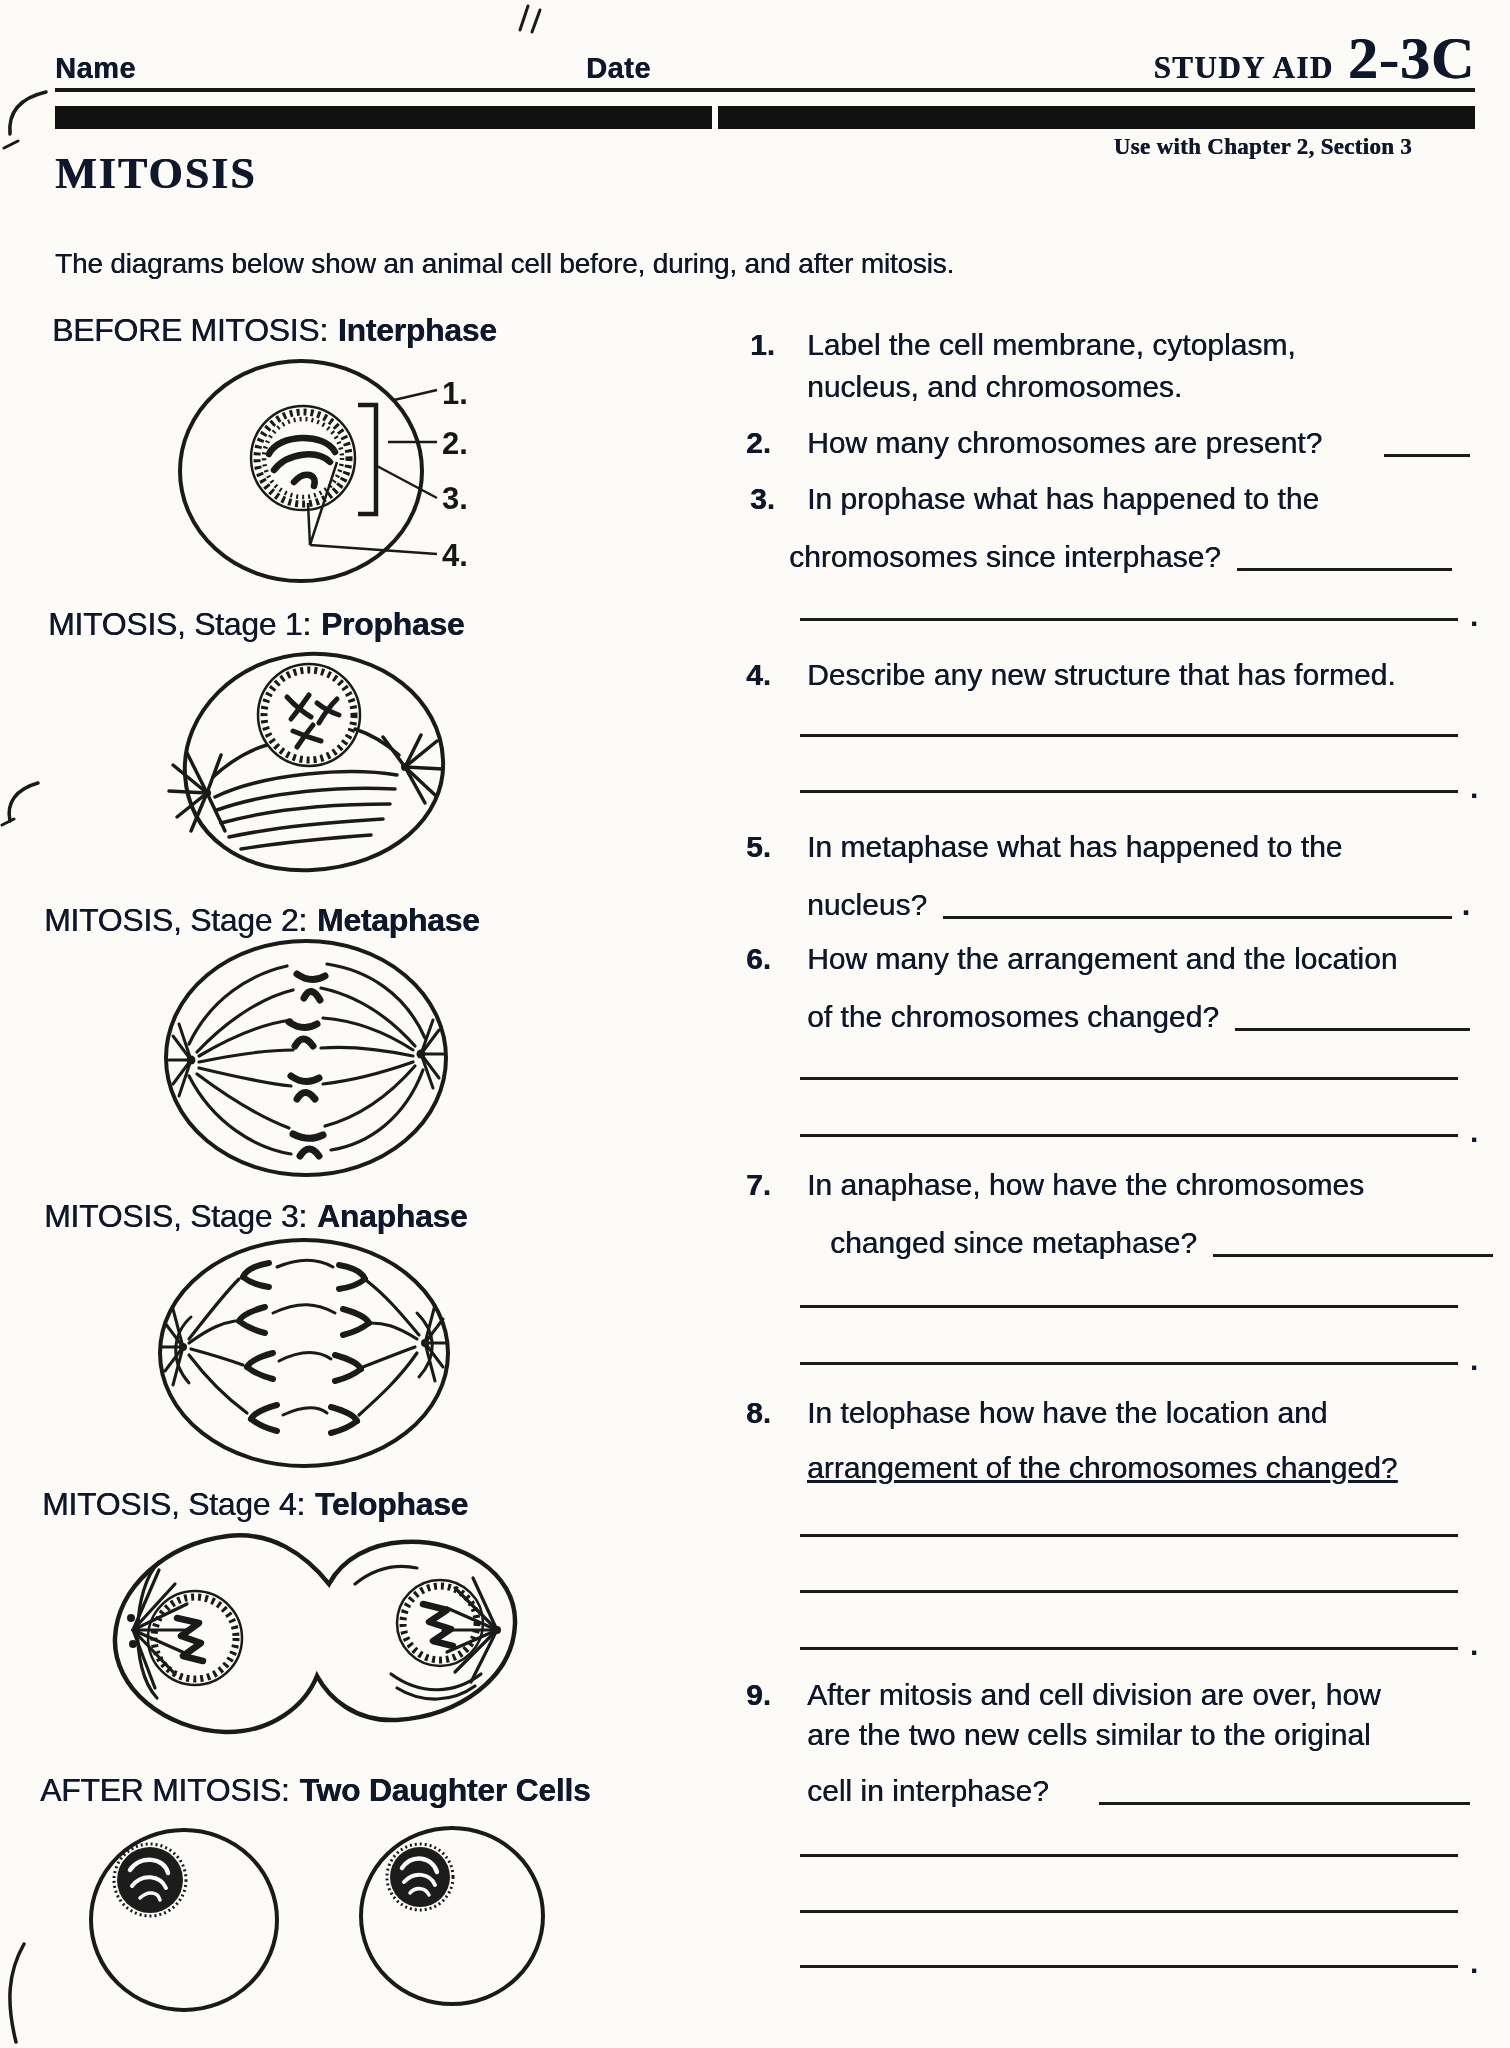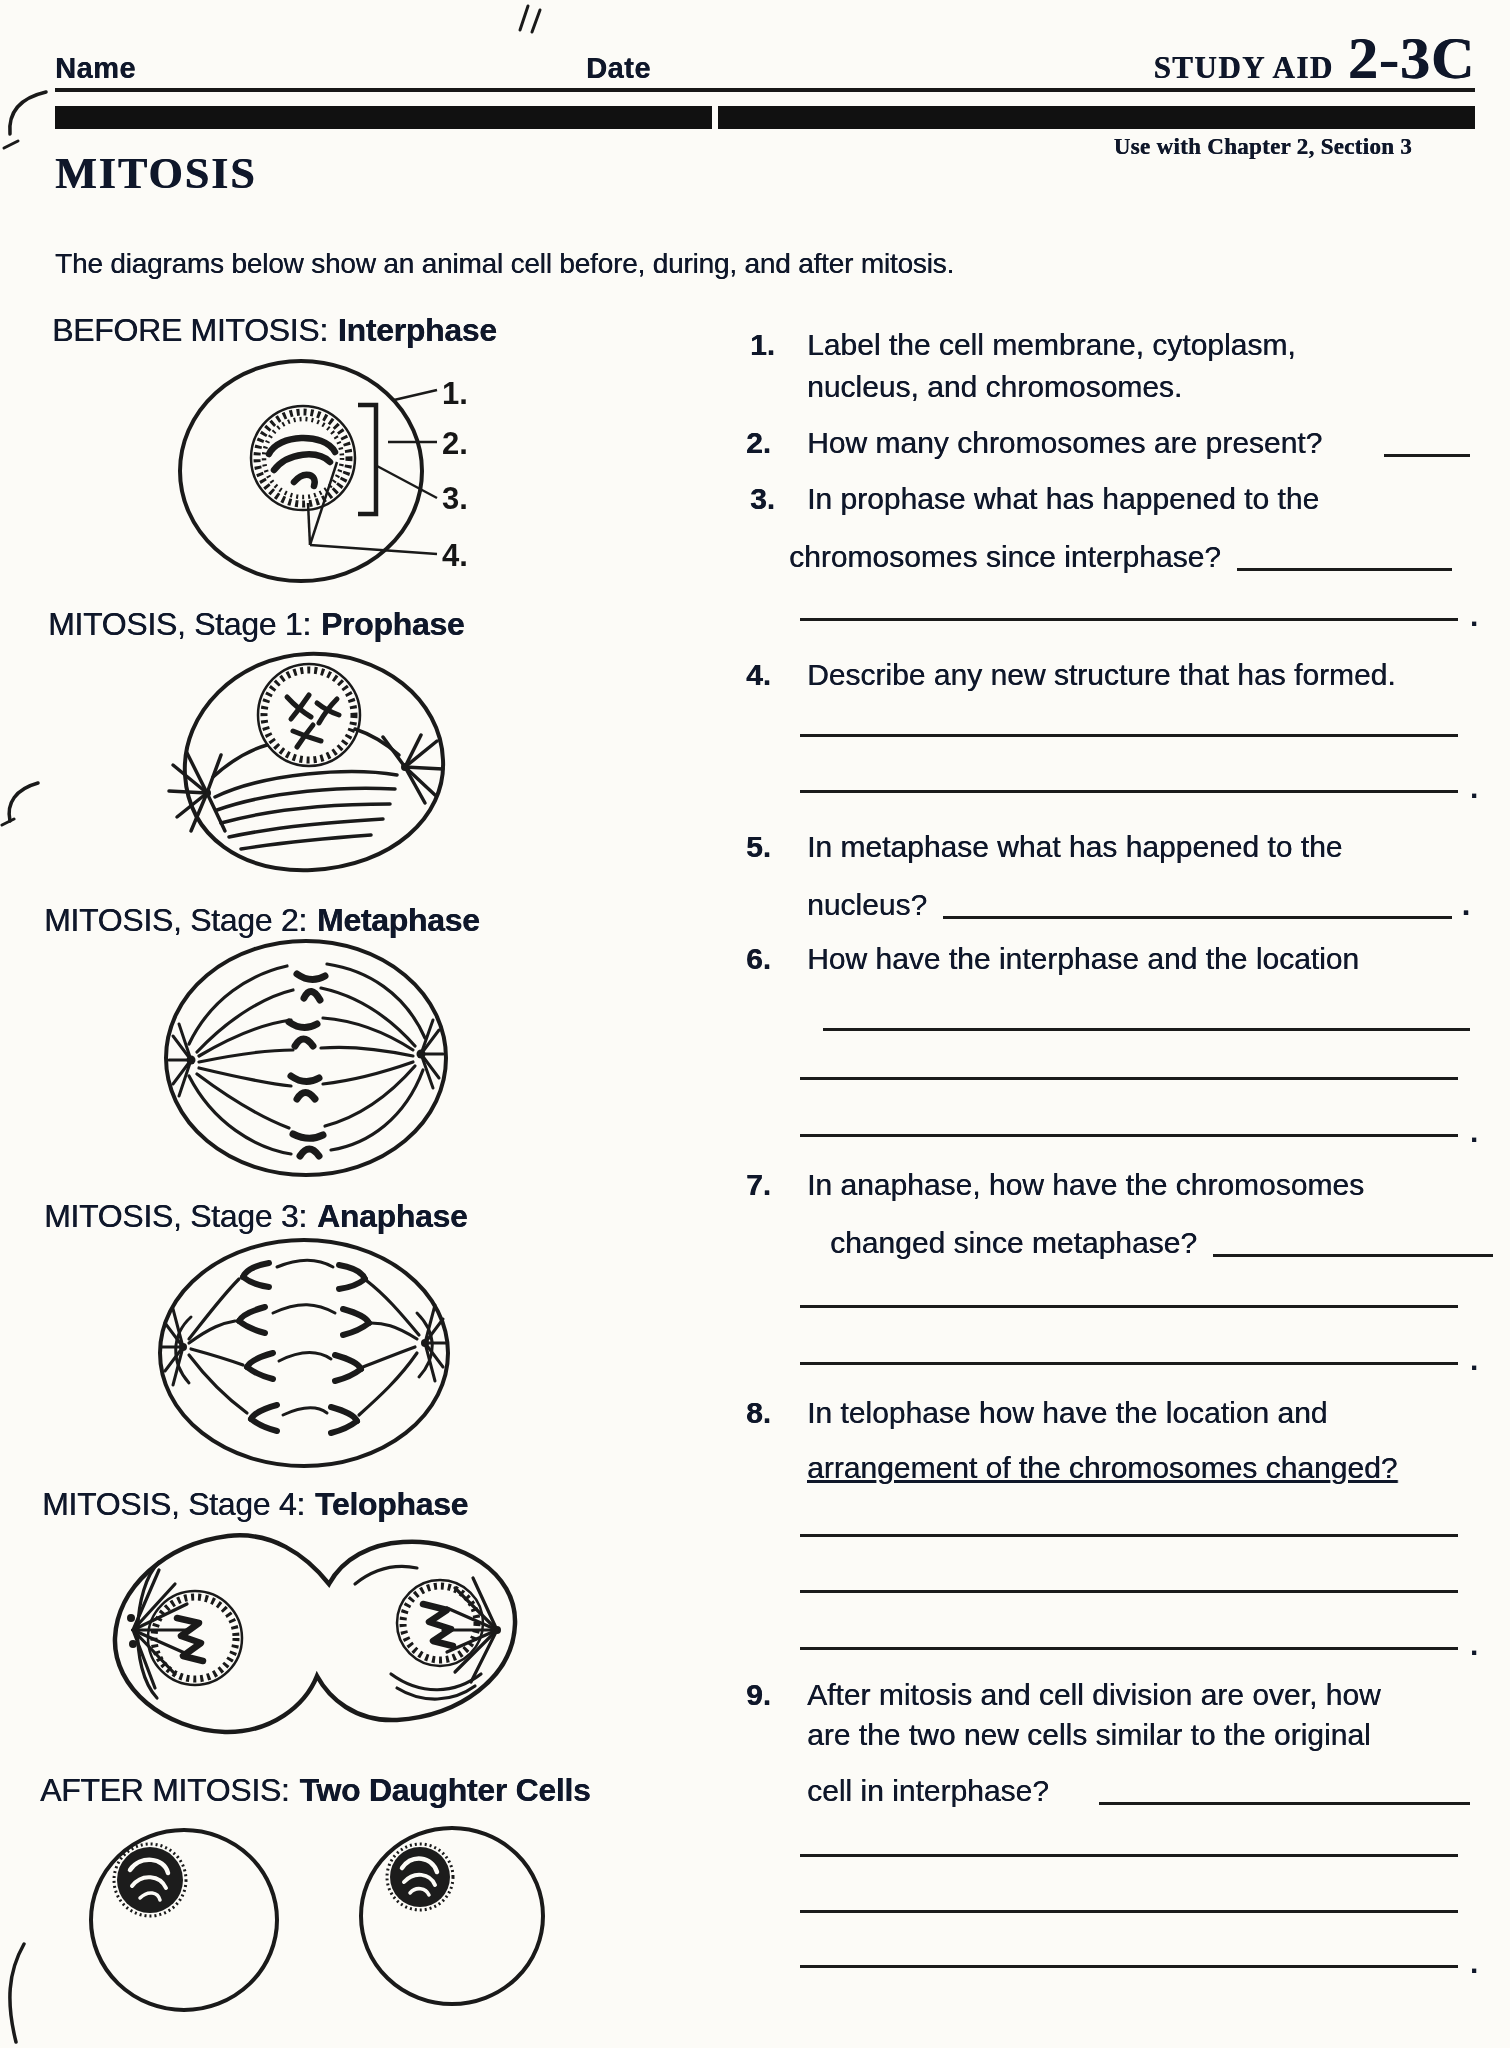--- a/index.html
+++ b/index.html
@@ -377,23 +377,24 @@
       <div class="q-line" style="left: 807px; top: 828px; width: 663px;">
         <span class="q-text">In metaphase what has happened to the</span>
       </div>
       <div class="q-line" style="left: 807px; top: 886px; width: 663px;">
         <span class="q-text">nucleus?</span>
         <span class="fill"></span>
         <span class="period">.</span>
       </div>
       <span class="q-num" style="left: 746px; top: 940px;">6.</span>
       <div class="q-line" style="left: 807px; top: 940px; width: 663px;">
-        <span class="q-text">How have the interphase and the location</span>
+        <span class="q-text">How many the arrangement and the location</span>
       </div>
       <div class="q-line" style="left: 807px; top: 998px; width: 663px;">
+        <span class="q-text">of the chromosomes changed?</span>
         <span class="fill"></span>
       </div>
       <div class="answer-line" style="left: 800px; top: 1077px; width: 658px;"></div>
       <div class="answer-line" style="left: 800px; top: 1134px; width: 658px;">
         <span class="period">.</span>
       </div>
       <span class="q-num" style="left: 746px; top: 1166px;">7.</span>
       <div class="q-line" style="left: 807px; top: 1166px; width: 663px;">
         <span class="q-text">In anaphase, how have the chromosomes</span>
       </div>

